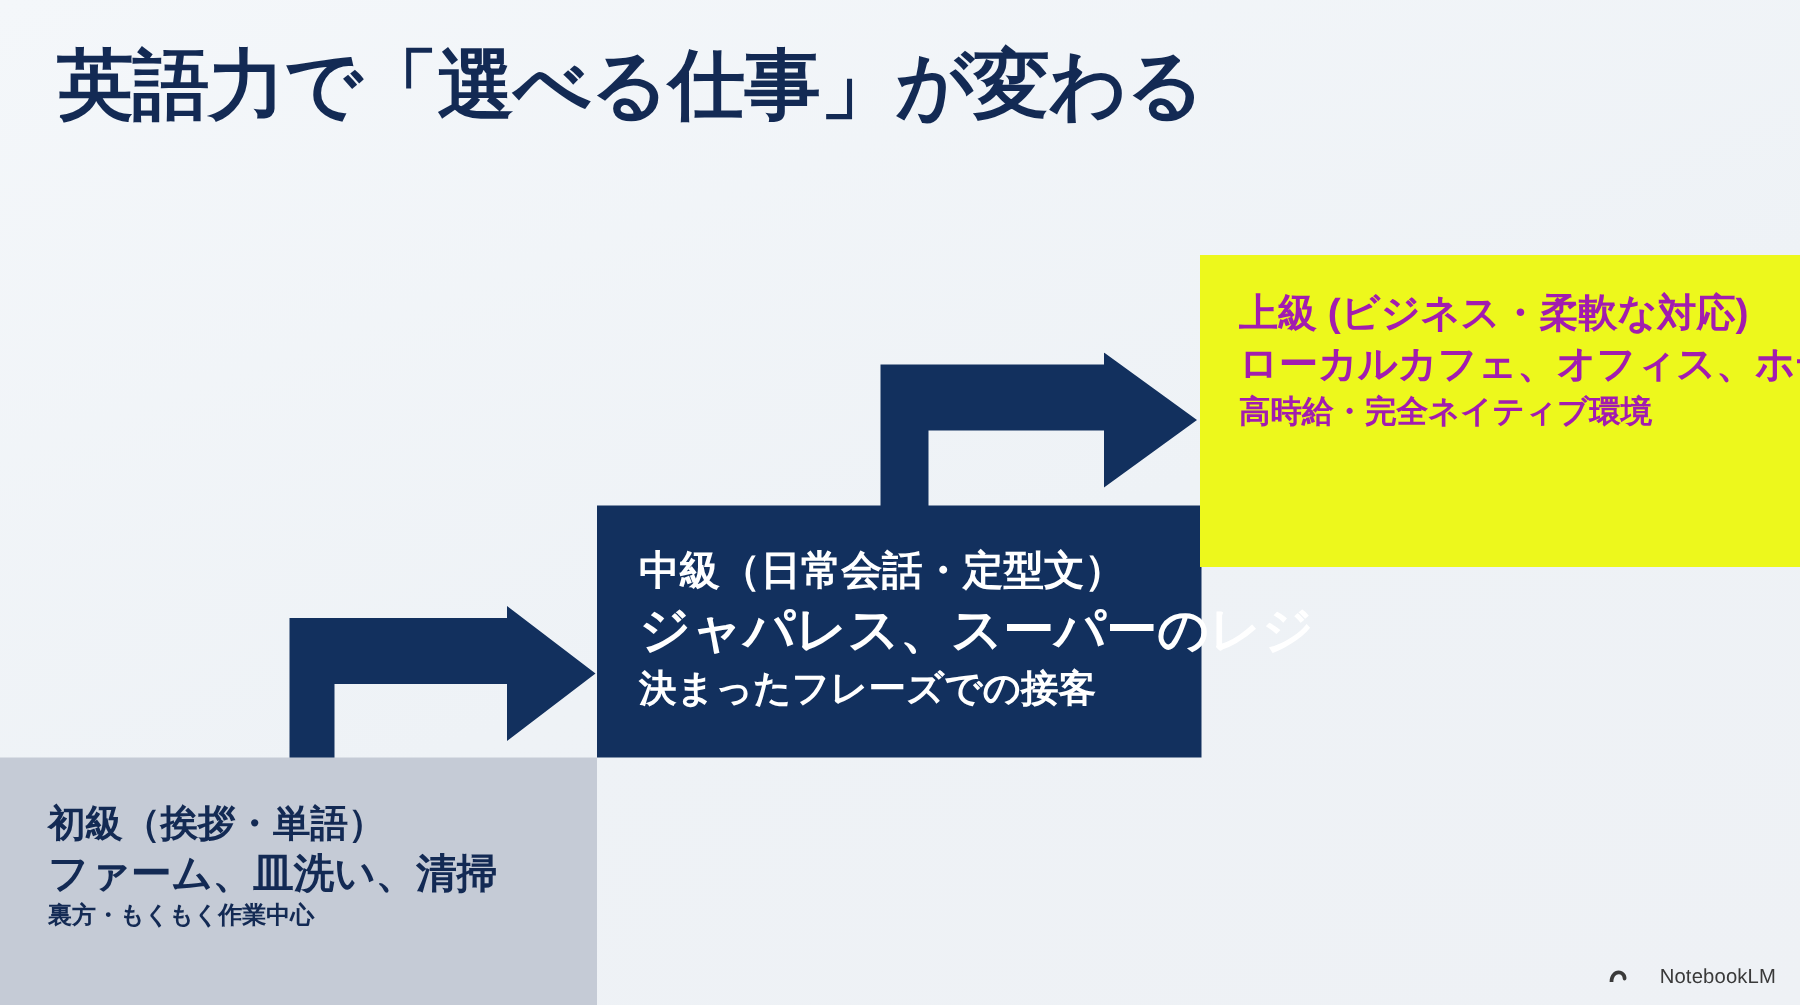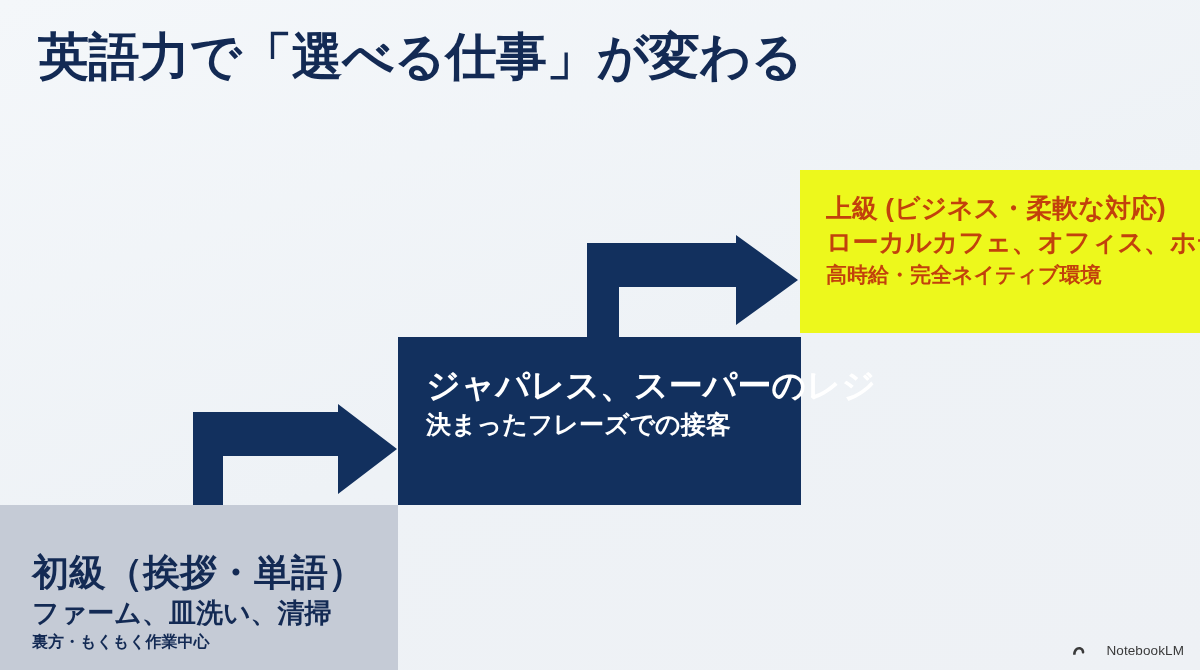--- a/index.html
+++ b/index.html
@@ -58,21 +58,21 @@
   
   #box-beginner {
     left: 0px;
     top: 505px;
     width: 398px;
     height: 165px;
     background: #c5cbd6;
     color: #132a54;
     padding: 28px 0 0 32px;
   }
-  #box-beginner .step-title { font-size: 37px; line-height: 1.28; margin-top: 16px; }
+  #box-beginner .step-title { font-size: 25px; line-height: 1.28; }
   #box-beginner .step-line2 { font-size: 27px; line-height: 1.30; }
   #box-beginner .step-line3 { font-size: 16px; line-height: 1.42; font-weight: 700; }
 
   
   #box-intermediate {
     left: 398px;
     top: 337px;
     width: 403px;
     height: 168px;
     background: #12305e;
@@ -81,23 +81,23 @@
   }
   #box-intermediate .step-title { font-size: 27px; line-height: 1.28; }
   #box-intermediate .step-line2 { font-size: 34px; line-height: 1.30; }
   #box-intermediate .step-line3 { font-size: 25px; line-height: 1.42; }
 
   
   #box-advanced {
     left: 800px;
     top: 170px;
     width: 400px;
-    height: 163px;
+    height: 208px;
     background: #edf81c;
-    color: #c2410c;
+    color: #a21caf;
     padding: 22px 0 0 26px;
   }
   #box-advanced .step-title { font-size: 26px; line-height: 1.28; }
   #box-advanced .step-line2 { font-size: 26px; line-height: 1.32; }
   #box-advanced .step-line3 { font-size: 21px; line-height: 1.44; }
 
   
   .arrow {
     position: absolute;
   }
@@ -143,20 +143,21 @@
     </svg>
   </div>
 
   <div class="step-box" id="box-beginner">
     <div class="step-title">初級（挨拶・単語）</div>
     <div class="step-line2">ファーム、皿洗い、清掃</div>
     <div class="step-line3">裏方・もくもく作業中心</div>
   </div>
 
   <div class="step-box" id="box-intermediate">
+    <div class="step-title">中級（日常会話・定型文）</div>
     <div class="step-line2">ジャパレス、スーパーのレジ</div>
     <div class="step-line3">決まったフレーズでの接客</div>
   </div>
 
   <div class="step-box" id="box-advanced">
     <div class="step-title">上級 (ビジネス・柔軟な対応)</div>
     <div class="step-line2">ローカルカフェ、オフィス、ホテル</div>
     <div class="step-line3">高時給・完全ネイティブ環境</div>
   </div>
 

